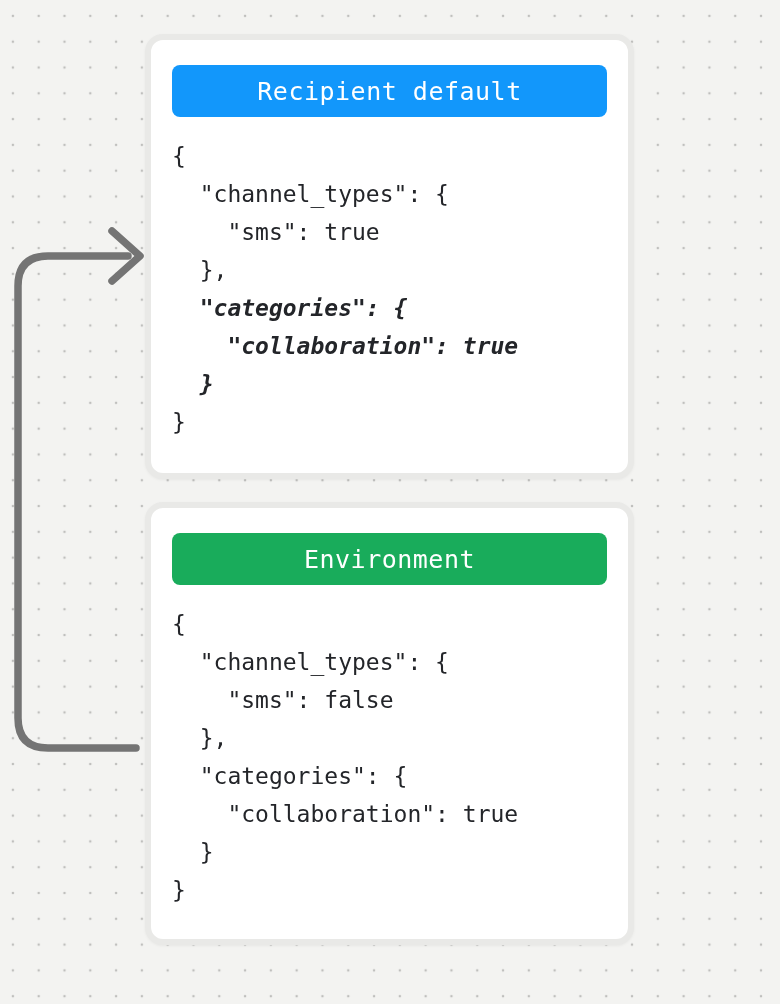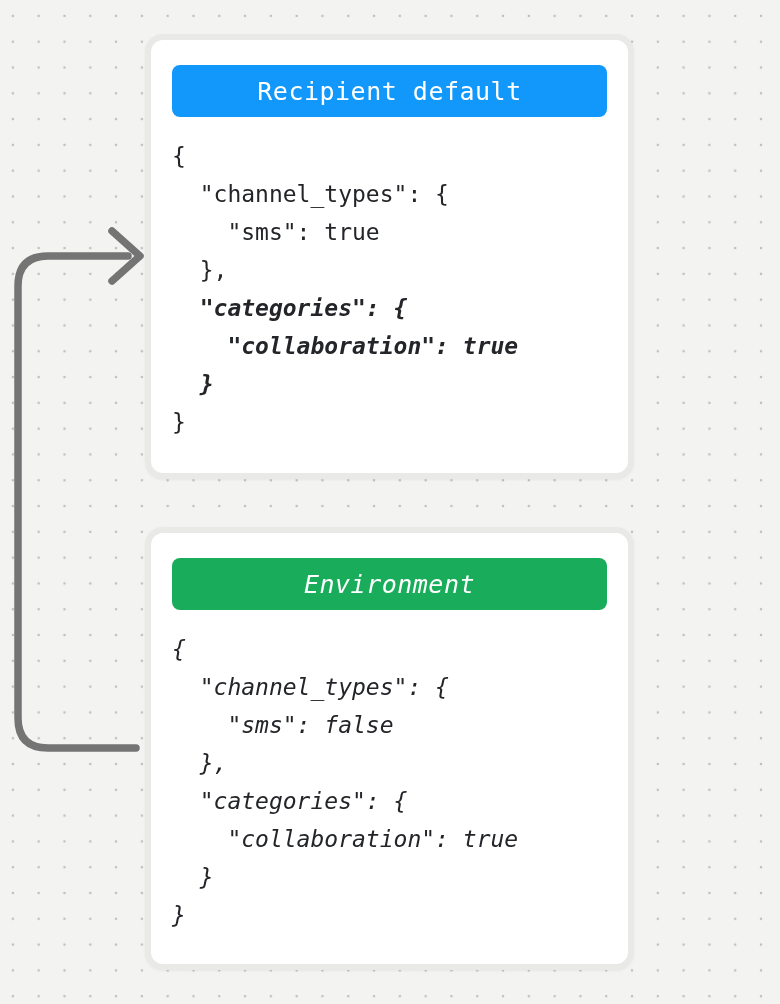--- a/index.html
+++ b/index.html
@@ -32,21 +32,21 @@
     left: 145px;
     width: 489px;
     box-sizing: border-box;
     background: #ffffff;
     border: 6px solid #e9e9e7;
     border-radius: 18px;
     box-shadow: 0 1px 3px rgba(0,0,0,0.05);
     padding: 25px 21px 0 21px;
   }
   .card-top { top: 34px; height: 445px; }
-  .card-bottom { top: 527px; height: 443px; font-style: italic; }
+  .card-bottom { top: 502px; height: 443px; }
 
   .card-header {
     height: 52px;
     border-radius: 8px;
     display: flex;
     align-items: center;
     justify-content: center;
     color: #ffffff;
     font-size: 25px;
     letter-spacing: 0.5px;

